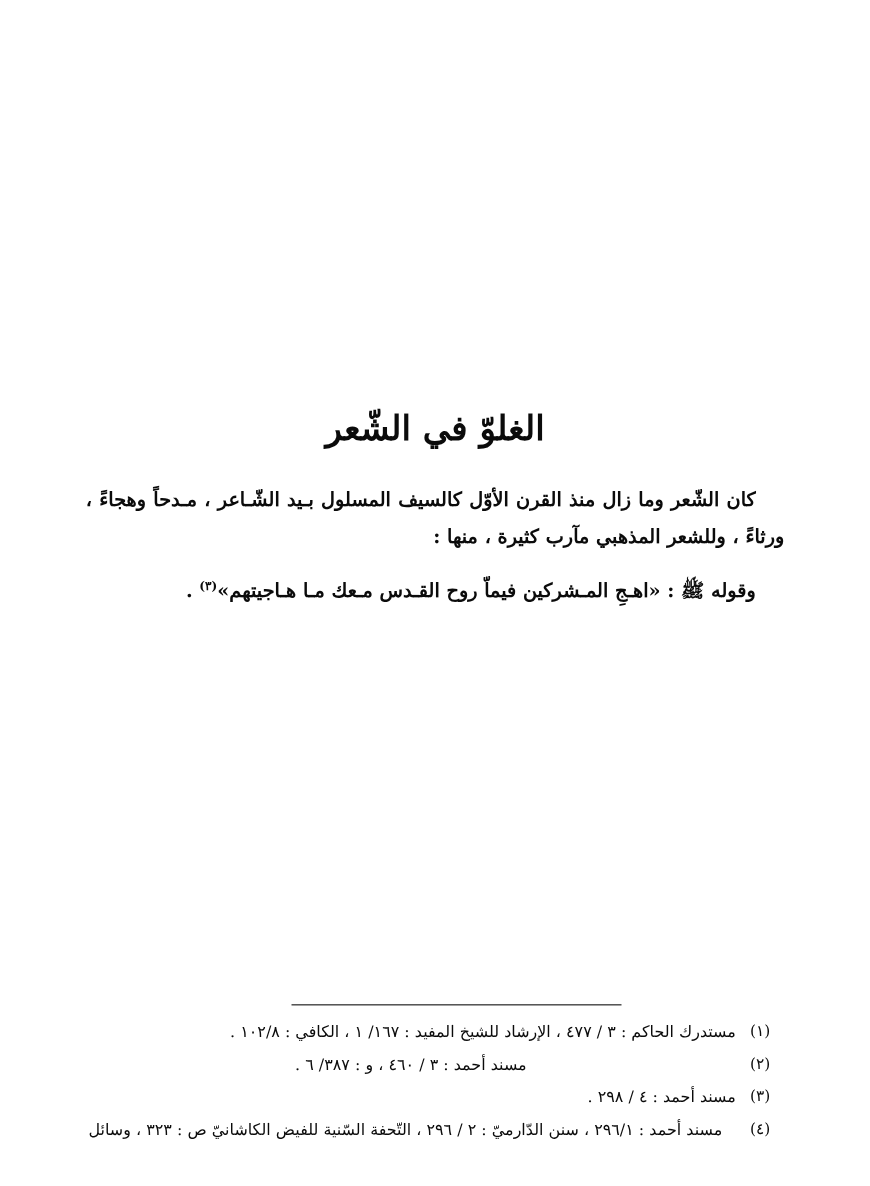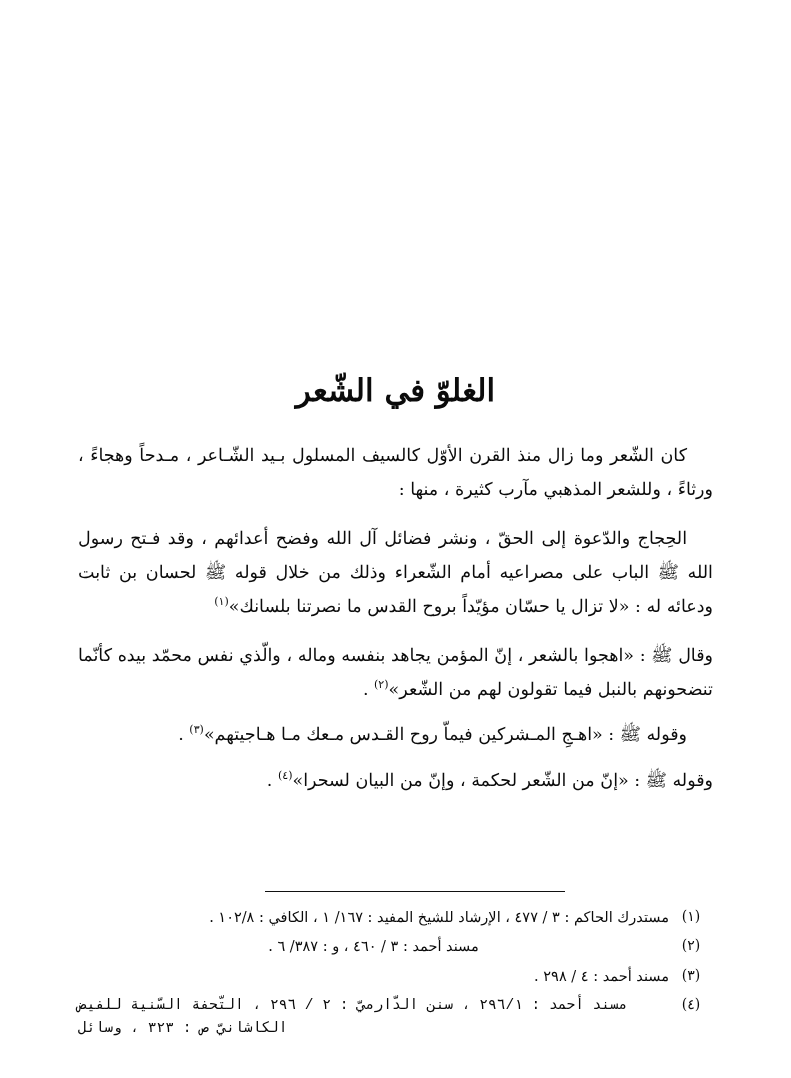--- a/index.html
+++ b/index.html
@@ -35,20 +35,21 @@
     margin-top: 30px;
     direction: rtl;
   }
   p.para {
     margin: 0 0 16px 0;
     font-size: 17.5px;
     line-height: 1.92;
     text-align: justify;
     text-justify: inter-word;
     text-indent: 26px;
+    font-weight: bold;
   }
   p.para.no-indent {
     text-indent: 0;
   }
   p.para.tight {
     margin-bottom: 12px;
   }
   sup.fn {
     font-size: 11px;
     vertical-align: super;
@@ -81,46 +82,42 @@
     width: 44px;
     flex: 0 0 44px;
     text-align: center;
     font-size: 14px;
   }
   .fn-text {
     flex: 1 1 auto;
     text-align: center;
   }
   .fn-row.last .fn-text {
-    text-align: left;
+    text-align: center;
     padding-right: 10px;
-    font-family: Liberation Mono, monospace;
   }
   .fn-row.r1 .fn-text { text-align: right; }
   .fn-row.r2 .fn-text { }
   .fn-row.r3 .fn-text { text-align: right; }
 </style>
 </head>
 <body>
 
 <div class="page">
 
   <h1 class="title">الغلوّ في الشّعر</h1>
 
   <div class="body-block">
 
     <p class="para"><span>كان الشّعر وما زال منذ القرن الأوّل كالسيف المسلول بـيد الشّـاعر ، مـدحاً وهجاءً ، ورثاءً ، وللشعر المذهبي مآرب كثيرة ، منها :</span></p>
 
-    <p class="para"><span>الحِجاج والدّعوة إلى الحقّ ، ونشر فضائل آل الله وفضح أعدائهم ، وقد فـتح رسول الله ﷺ الباب على مصراعيه أمام الشّعراء وذلك من خلال قوله ﷺ لحسان بن ثابت ودعائه له : «لا تزال يا حسّان مؤيّداً بروح القدس ما نصرتنا بلسانك»</span><sup class="fn">(١)</sup></p>
 
-    <p class="para no-indent tight"><span>وقال ﷺ : «اهجوا بالشعر ، إنّ المؤمن يجاهد بنفسه وماله ، والّذي نفس محمّد بيده كأنّما تنضحونهم بالنبل فيما تقولون لهم من الشّعر»</span><sup class="fn">(٢)</sup> .</p>
 
     <p class="para tight"><span>وقوله ﷺ : «اهـجِ المـشركين فيماّ روح القـدس مـعك مـا هـاجيتهم»</span><sup class="fn">(٣)</sup> .</p>
 
-    <p class="para no-indent"><span>وقوله ﷺ : «إنّ من الشّعر لحكمة ، وإنّ من البيان لسحرا»</span><sup class="fn">(٤)</sup> .</p>
 
   </div>
 
   <div class="footnote-area">
     <div class="fn-rule"></div>
 
     <div class="fn-row r1">
       <div class="fn-num">(١)</div>
       <div class="fn-text">مستدرك الحاكم : ٣ / ٤٧٧ ، الإرشاد للشيخ المفيد : ١٦٧/ ١ ، الكافي : ١٠٢/٨ .</div>
     </div>

